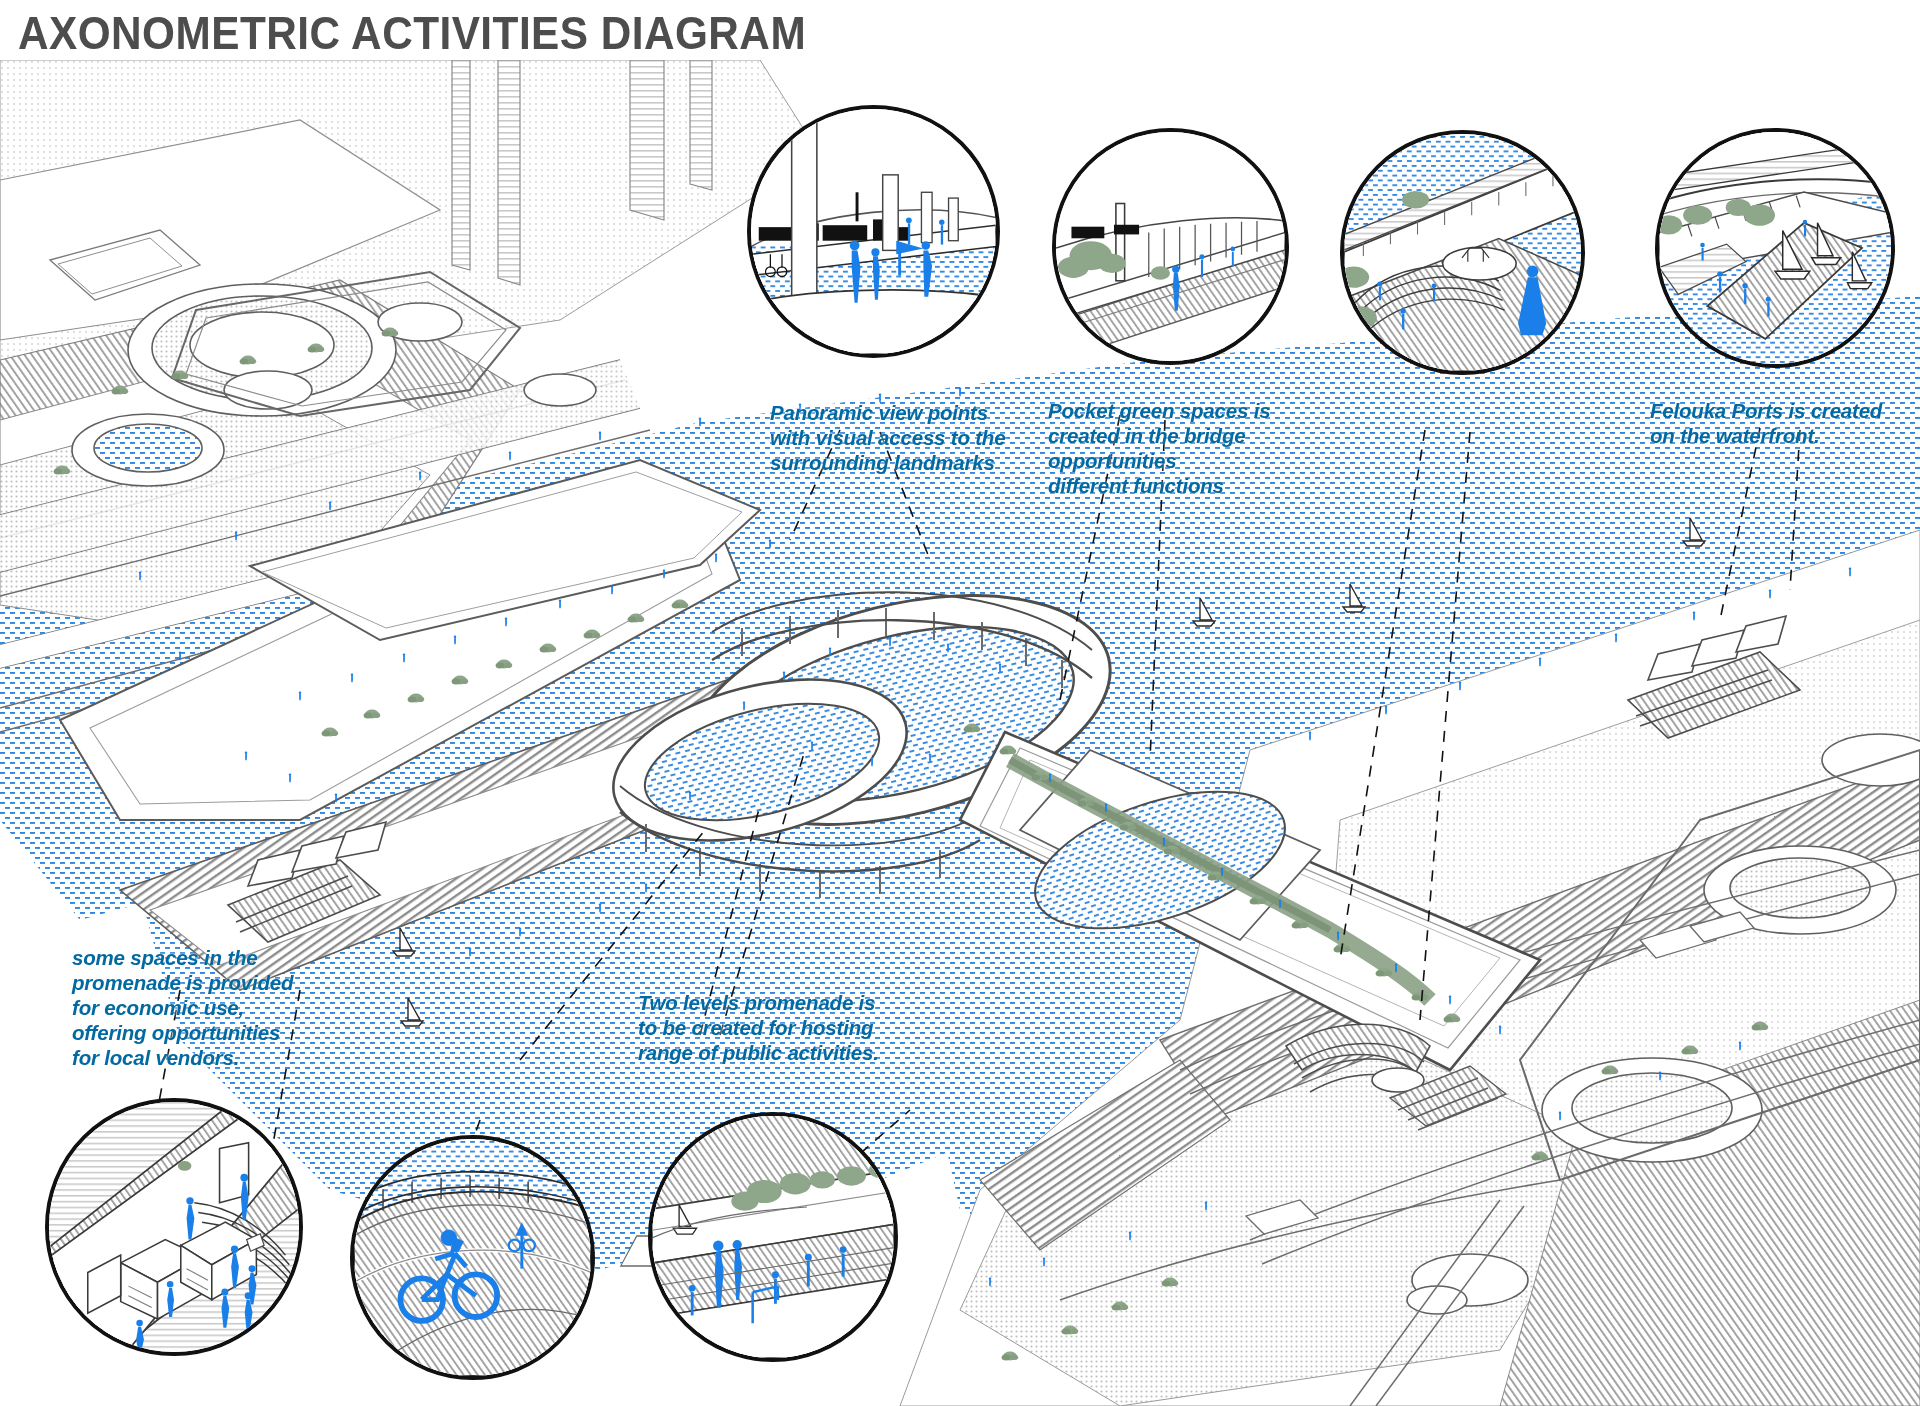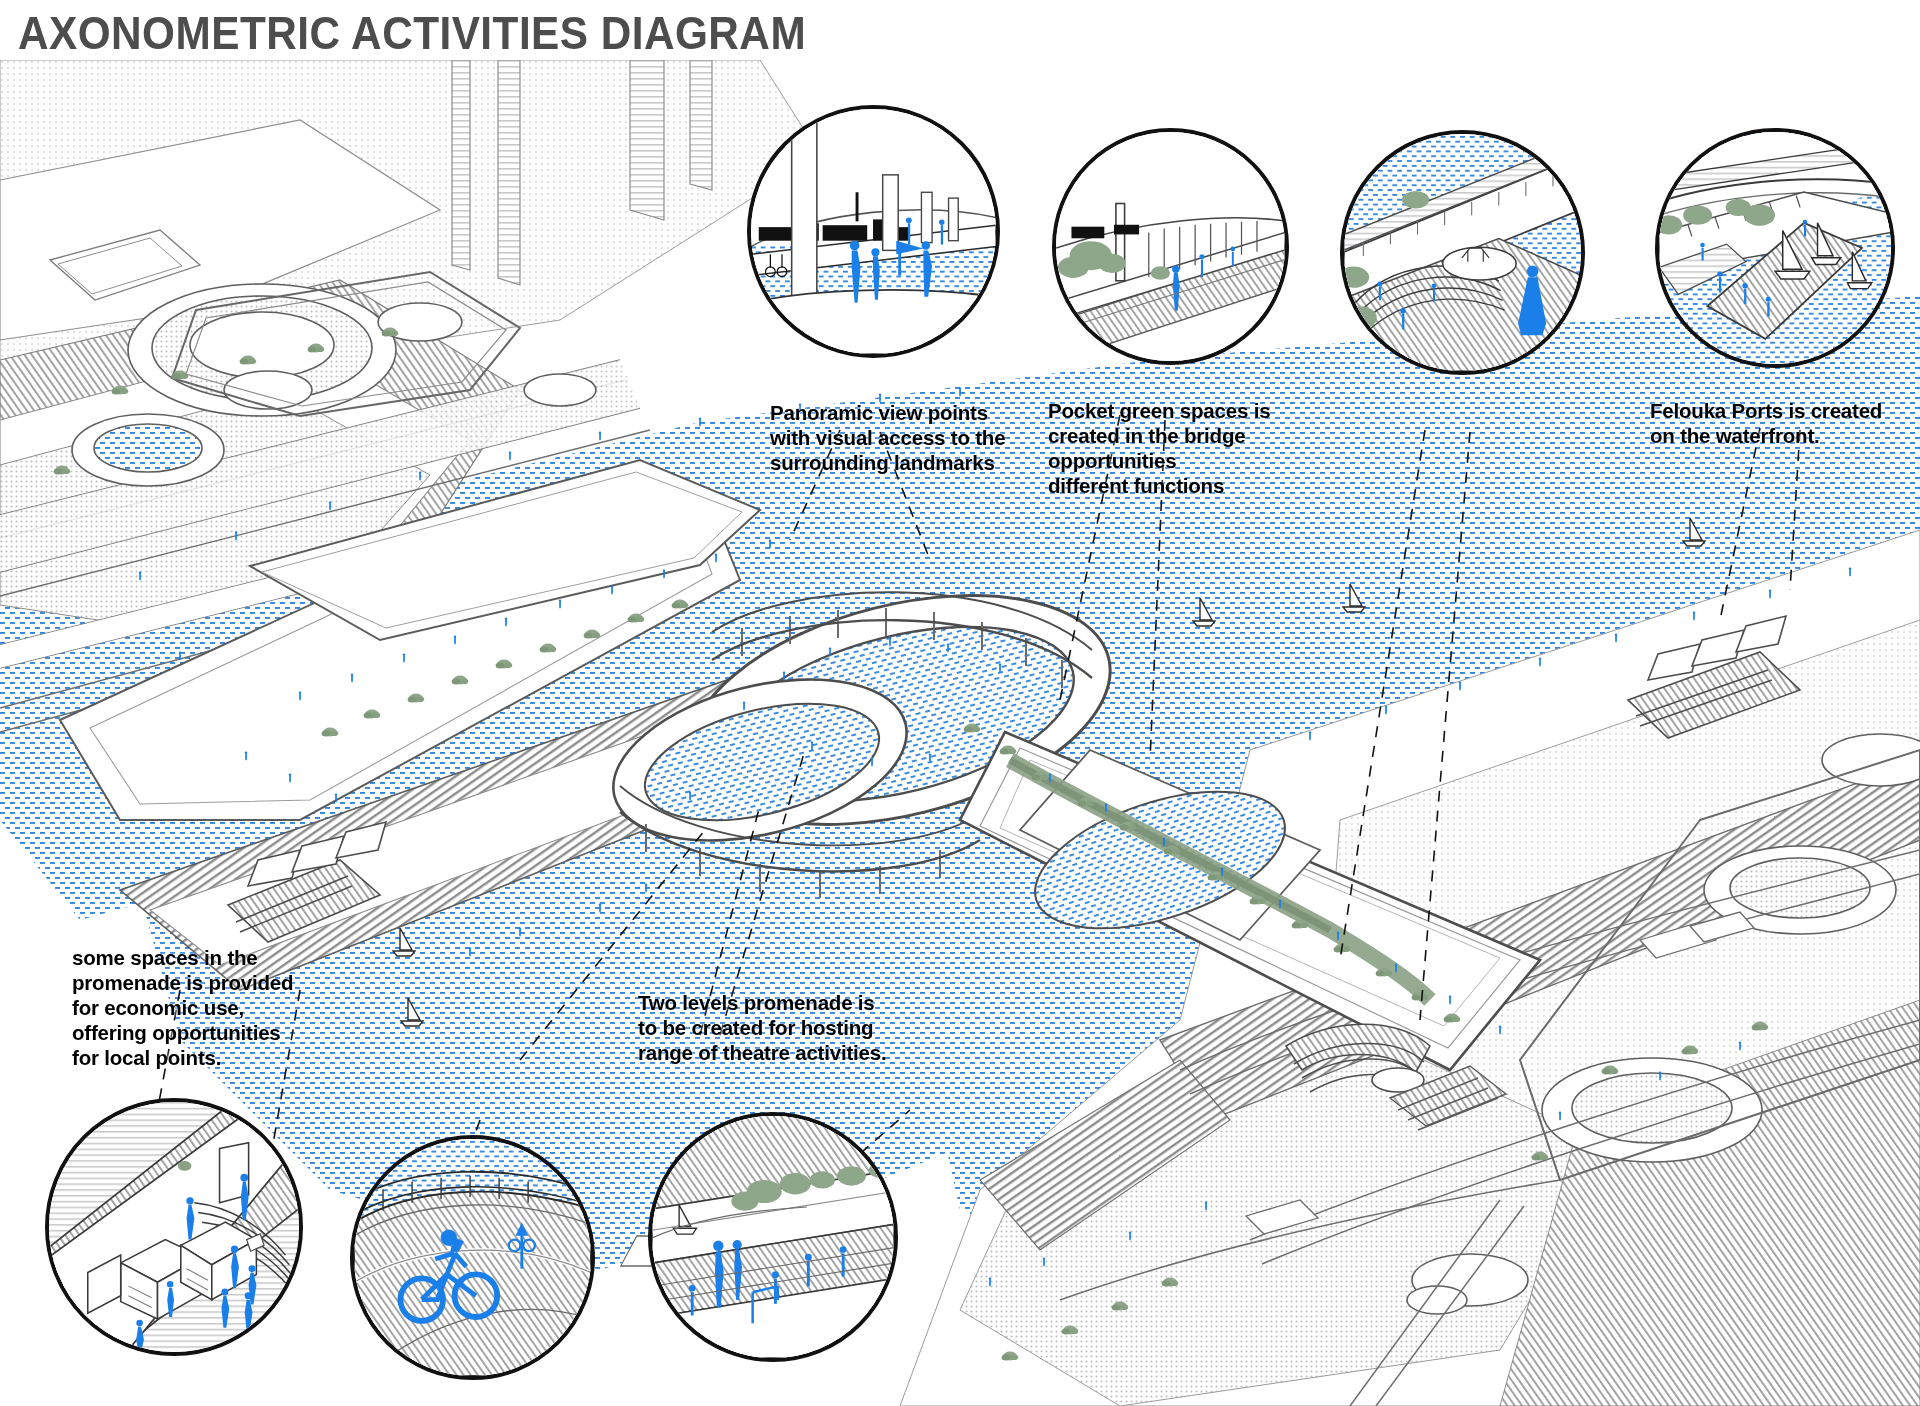--- a/index.html
+++ b/index.html
@@ -17,28 +17,29 @@
     transform:scaleX(.92);transform-origin:left center;
     white-space:nowrap;
   }
 
   
   #plan{position:absolute;left:0;top:60px;width:1920px;height:1346px;}
 
   
   .callout{
     position:absolute;
-    color:#000000;
+    color:#0369a1;
     font-family:"Liberation Sans",sans-serif;
     font-size:20.5px;
     font-weight:600;
     line-height:25px;
     letter-spacing:-0.2px;
     white-space:pre-line;
     text-shadow:0 0 3px rgba(255,255,255,.55),0 0 6px rgba(255,255,255,.45);
+    font-style:italic;
   }
 
   
   .inset{
     position:absolute;border-radius:50%;
     border:4px solid #111;
     overflow:hidden;background:#fff;
     box-sizing:border-box;
   }
   .inset svg{display:block;width:100%;height:100%;}
@@ -423,24 +424,24 @@
   <div class="callout" style="left:1048px;top:398px;width:272px;">Pocket green spaces is
 created  in the bridge
 opportunities
 different functions</div>
   <div class="callout" style="left:1650px;top:398px;width:282px;">Felouka Ports is created
 on  the waterfront.</div>
   <div class="callout" style="left:72px;top:945px;width:252px;">some spaces in the
 promenade is provided
 for economic use,
 offering opportunities
-for local points.</div>
+for local vendors.</div>
   <div class="callout" style="left:638px;top:990px;width:272px;">Two levels  promenade is
 to be created for hosting
-range of theatre activities.</div>
+range of public activities.</div>
 
   <div class="inset" style="left:747px;top:105px;width:253px;height:253px;">
     <svg viewBox="0 0 253 253">
       <rect width="253" height="253" fill="#fff"></rect>
       <rect x="0" y="140" width="253" height="60" fill="url(#pWater)"></rect>
       <path d="M0,150 L253,120 L253,142 L0,172 Z" fill="#ffffff" stroke="#2b2b2b" stroke-width="1.6"></path>
       <path d="M0,142 C70,104 180,96 253,112" fill="none" stroke="#555" stroke-width="1.6"></path>
       <g fill="#111">
         <rect x="8" y="122" width="40" height="14"></rect>
           <rect x="56" y="118" width="14" height="18"></rect>

